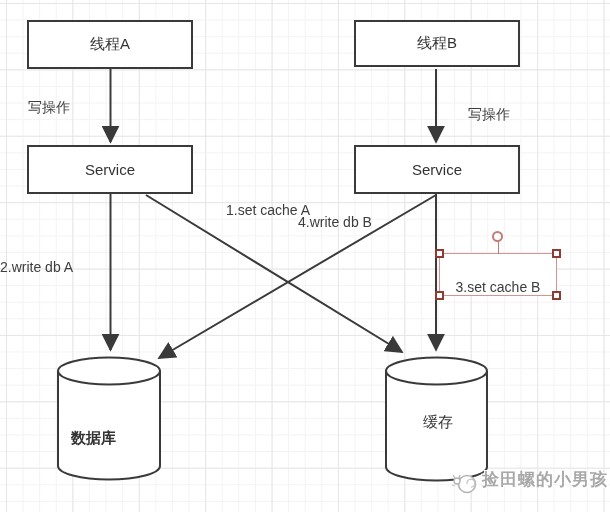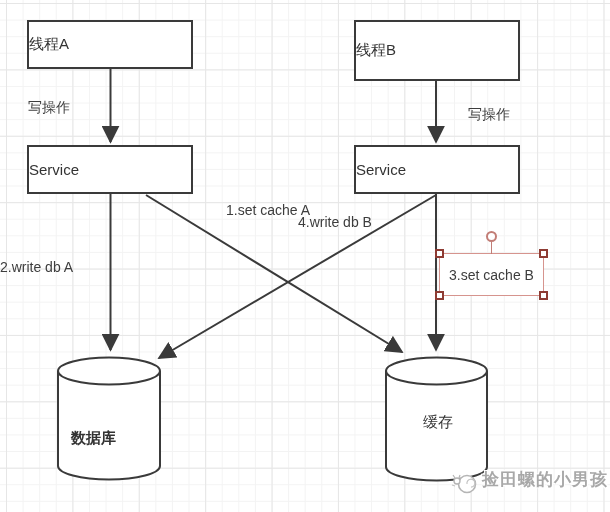--- a/index.html
+++ b/index.html
@@ -12,42 +12,42 @@
       linear-gradient(to bottom,#e6e6e6 1px,transparent 1px),
       linear-gradient(to right,#f3f3f3 1px,transparent 1px),
       linear-gradient(to bottom,#f3f3f3 1px,transparent 1px);
     background-size:66.4px 66.4px,66.4px 66.4px,16.6px 16.6px,16.6px 16.6px;
     background-position:6px 3px;
   }
   .edges{position:absolute;left:0;top:0;z-index:1;}
   .node{
     position:absolute;box-sizing:border-box;z-index:2;
     border:2px solid #3a3a3a;background:#ffffff;
-    display:flex;align-items:center;
+    display:flex;align-items:center;justify-content:center;
     font-size:15px;color:#333333;
   }
   .n-thread-a{left:27px;top:20px;width:166px;height:49px;}
-  .n-thread-b{left:354px;top:20px;width:166px;height:61px;}
+  .n-thread-b{left:354px;top:20px;width:166px;height:47px;}
   .n-service-a{left:27px;top:145px;width:166px;height:49px;}
   .n-service-b{left:354px;top:145px;width:166px;height:49px;}
   .edge-label{
     position:absolute;z-index:3;font-size:14px;color:#3d3d3d;white-space:nowrap;text-align:center;
   }
   .l-writeop-left{left:28px;top:99px;}
   .l-writeop-right{left:468px;top:106px;}
   .l-setcache-a{left:190px;top:202px;margin-left:36px;}
   .l-writedb-b{left:298px;top:214px;}
   .l-writedb-a{left:0;top:259px;}
   .cyl-label{position:absolute;z-index:3;font-size:15px;color:#333333;white-space:nowrap;}
   .l-database{left:71px;top:429px;font-weight:bold;}
   .l-cache{left:423px;top:413px;}
   .selection{
-    position:absolute;left:439px;top:253px;width:105px;height:43px;z-index:4;
+    position:absolute;left:439px;top:253px;width:118px;height:43px;z-index:4;
     box-sizing:border-box;border:1px solid #d6948e;background:#ffffff;
-    display:flex;align-items:center;justify-content:center;
+    display:flex;align-items:flex-end;justify-content:center;
     font-size:14px;color:#3d3d3d;white-space:nowrap;
   }
   .handle{
     position:absolute;width:9px;height:9px;box-sizing:border-box;
     background:#ffffff;border:2px solid #8e3b33;
   }
   .h-nw{left:-5px;top:-5px;}
   .h-ne{right:-5px;top:-5px;}
   .h-sw{left:-5px;bottom:-5px;}
   .h-se{right:-5px;bottom:-5px;}

